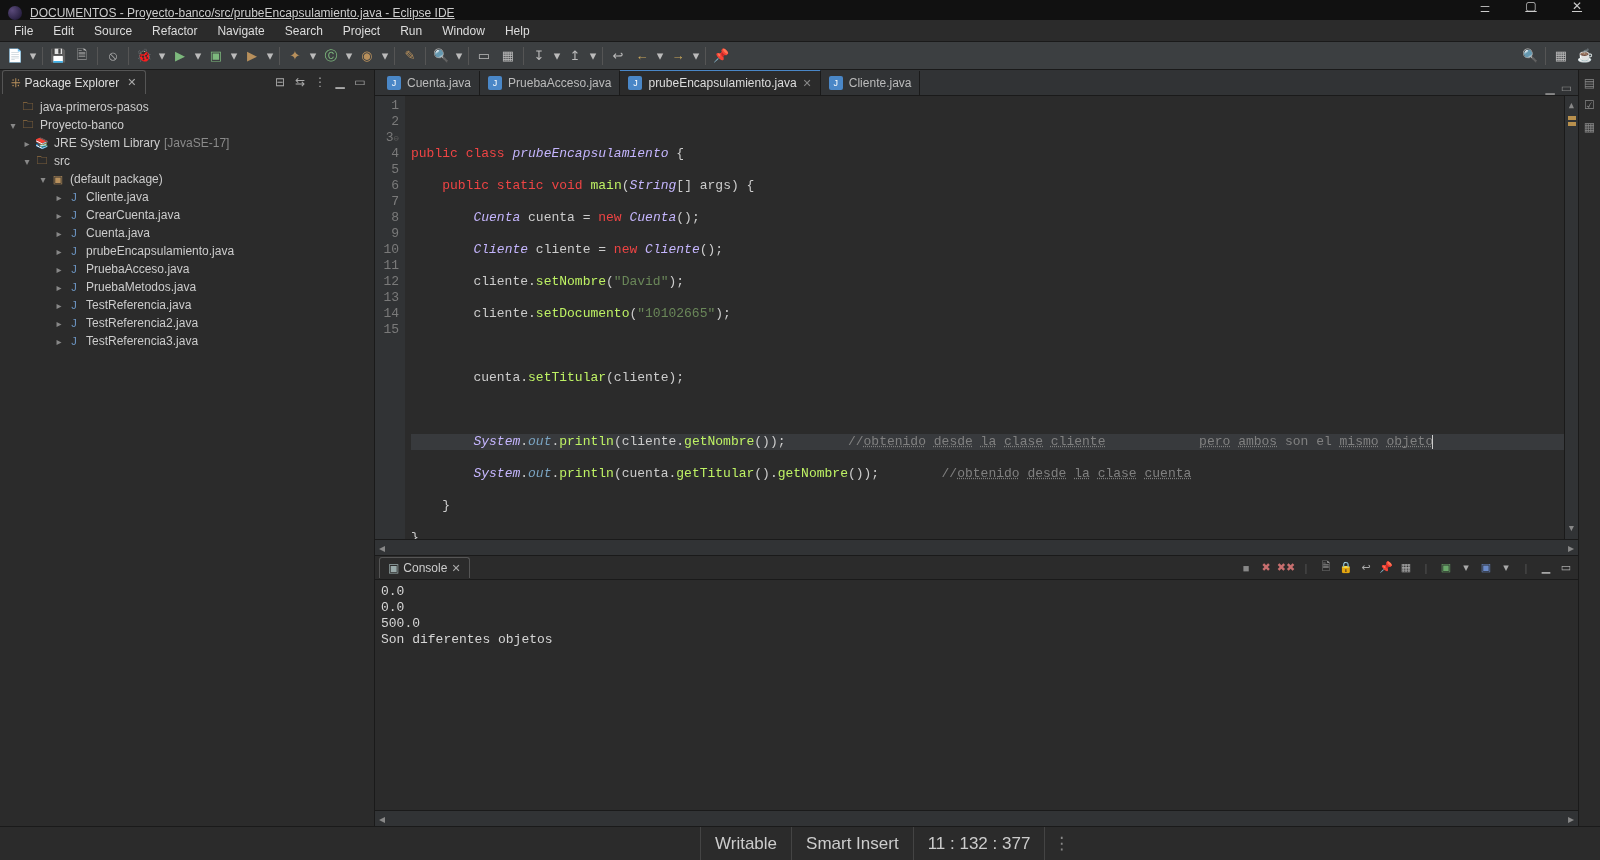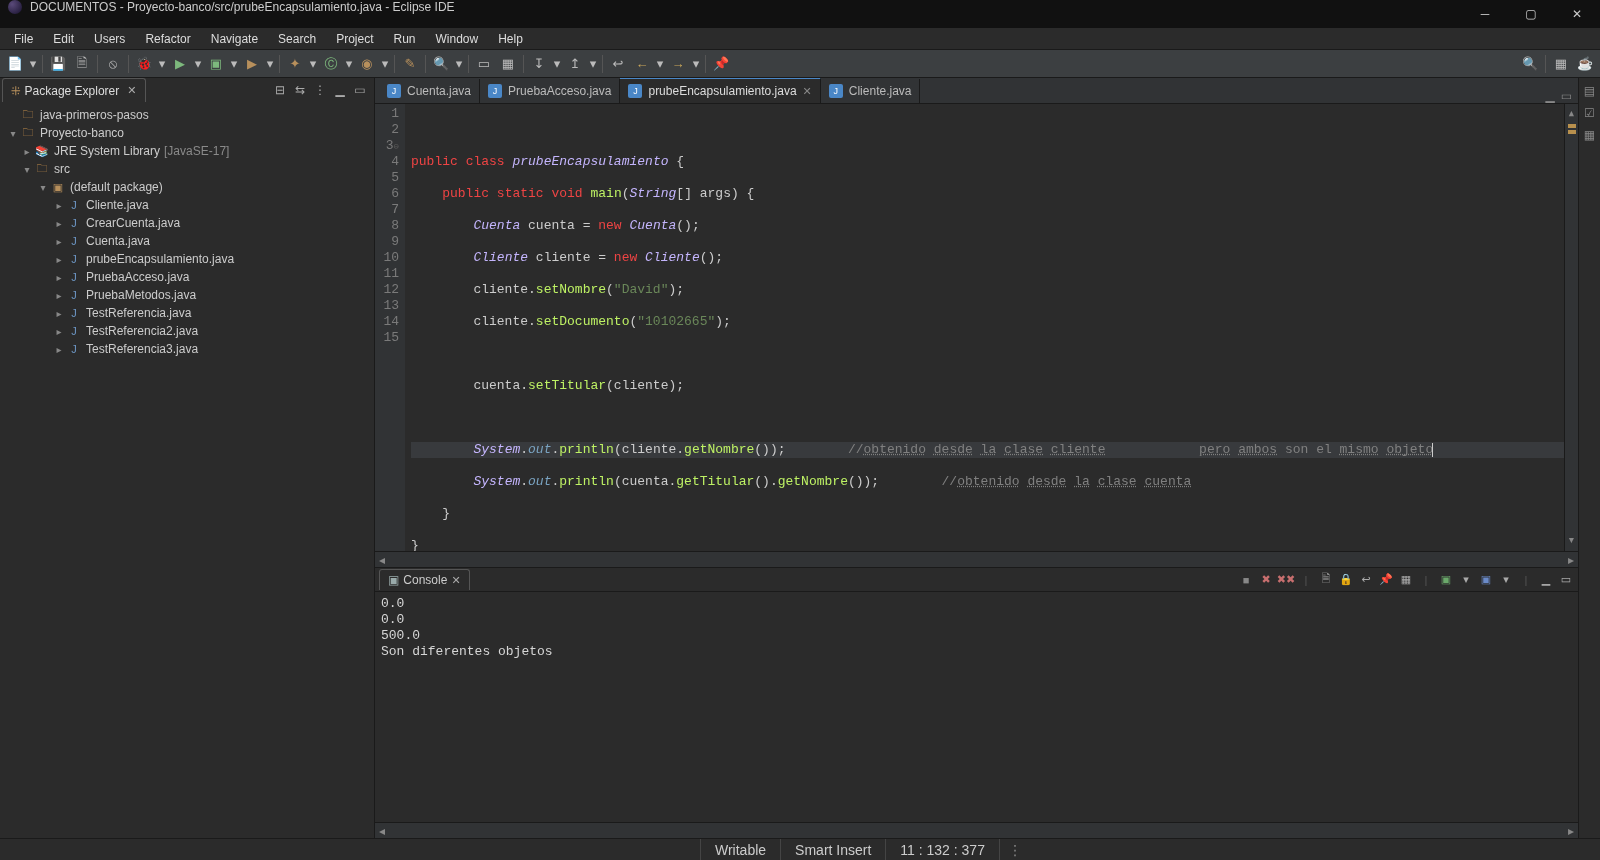--- a/index.html
+++ b/index.html
@@ -9,26 +9,27 @@
       background: #2b2b2b;
       color: #cccccc;
       width: 1600px;
       height: 860px;
       overflow: hidden;
       display: flex;
       flex-direction: column;
     }
     
     .title-bar {
-      height: 28px;
+      height: 20px;
       background: #111111;
       display: flex;
-      align-items: flex-start;
+      align-items: flex-end;
       padding: 0 0 0 8px;
       color: #cccccc;
+      text-decoration: underline;
     }
     .title-bar .eclipse-ball {
       width: 14px; height: 14px;
       border-radius: 50%;
       background: radial-gradient(circle at 30% 30%, #5a4a7a 0%, #251d3d 80%);
       margin-right: 8px;
     }
     .title-bar-title { flex: 1; font-size: 12px; }
     .window-controls { display: flex; }
     .win-btn {
@@ -284,27 +285,27 @@
       height:16px;
       background:#313335;
       border-top:1px solid #1a1a1a;
       display:flex; align-items:center; justify-content:space-between;
       padding:0 4px;
       color:#888;
     }
 
     
     .status-bar {
-      height:22px;
+      height:34px;
       background:#2b2b2b;
       border-top:1px solid #1a1a1a;
       display:flex;
       align-items:center;
       color:#cccccc;
-      font-size:14px;
+      font-size:17px;
     }
     .status-cell {
       padding: 0 14px;
       height:100%;
       display:flex; align-items:center;
       border-left:1px solid #444;
     }
     .status-kebab { padding:0 8px; color:#888; }
     .status-spacer-left { width: 700px; }
   </style>
@@ -317,21 +318,21 @@
   <div class="window-controls">
     <div class="win-btn">─</div>
     <div class="win-btn">▢</div>
     <div class="win-btn close">✕</div>
   </div>
 </div>
 
 <div class="menu-bar">
   <div class="menu-item">File</div>
   <div class="menu-item">Edit</div>
-  <div class="menu-item">Users</div>
+  <div class="menu-item">Source</div>
   <div class="menu-item">Refactor</div>
   <div class="menu-item">Navigate</div>
   <div class="menu-item">Search</div>
   <div class="menu-item">Project</div>
   <div class="menu-item">Run</div>
   <div class="menu-item">Window</div>
   <div class="menu-item">Help</div>
 </div>
 
 <div class="main-toolbar">

